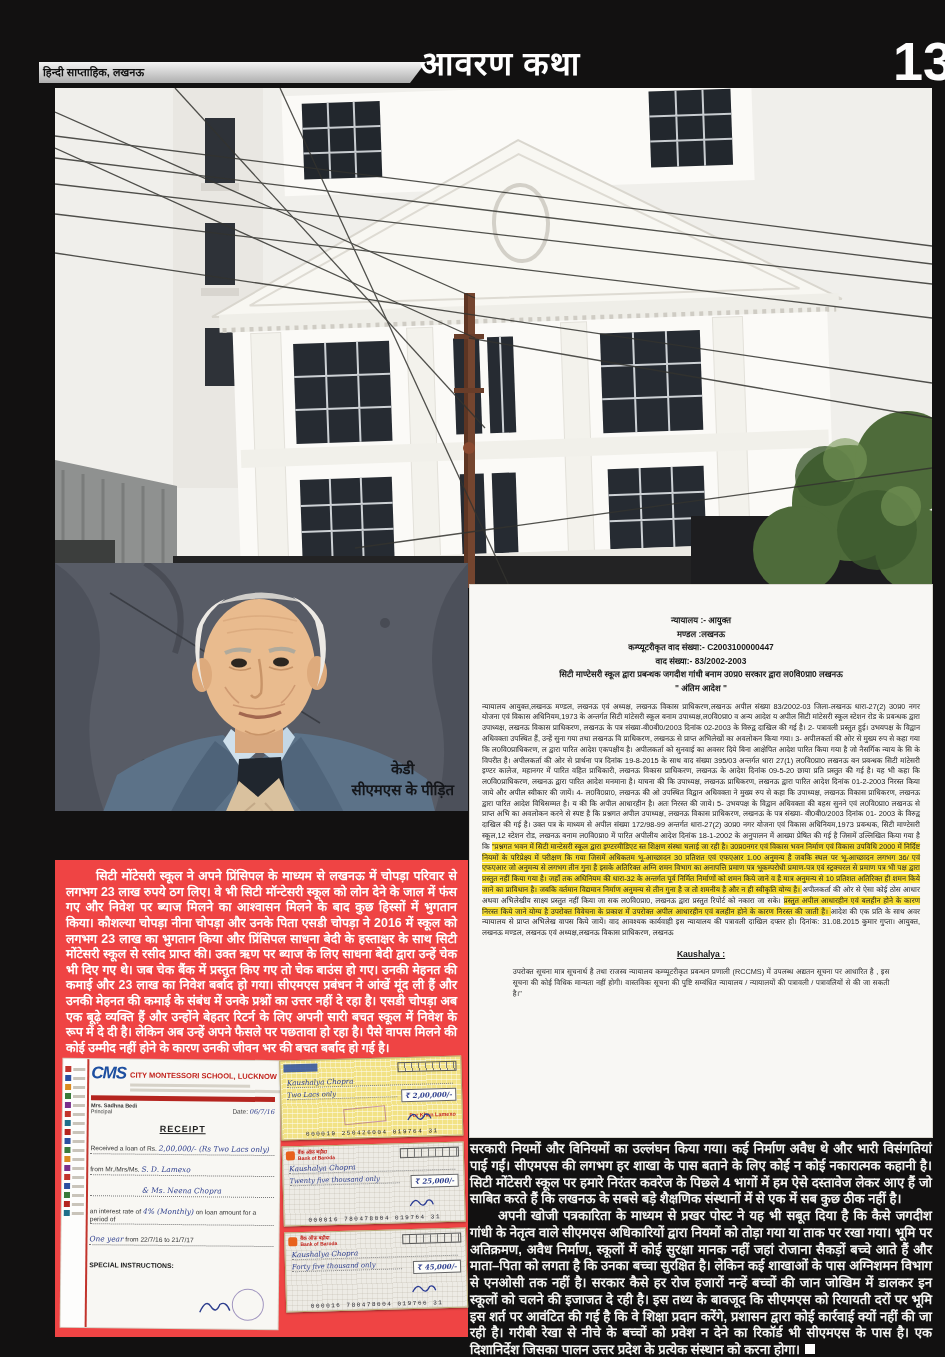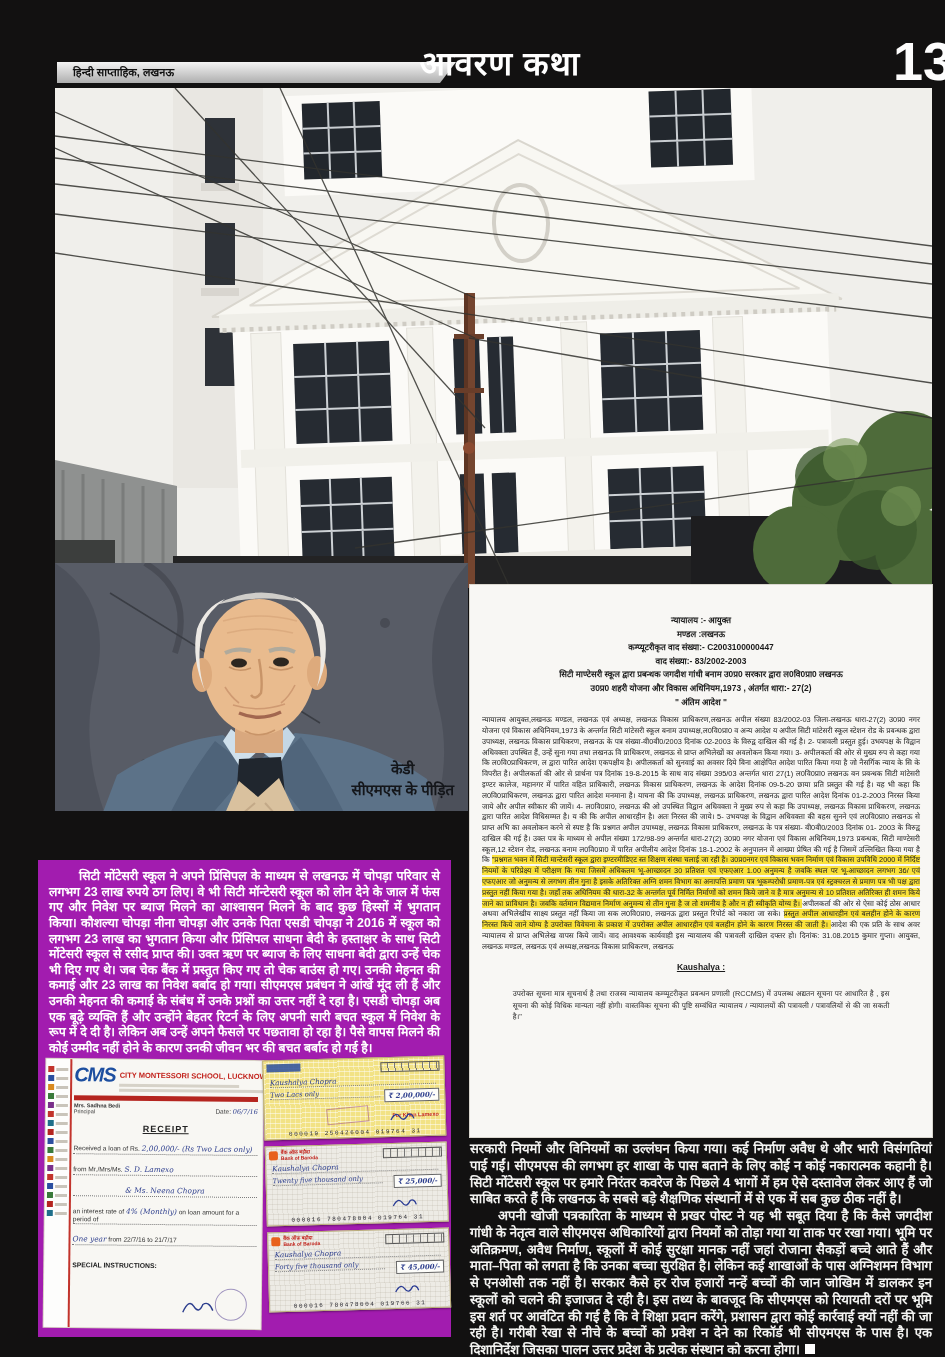--- a/index.html
+++ b/index.html
@@ -1,45 +1,45 @@
 <!DOCTYPE html>
 <html><head>
 <meta charset="utf-8">
 <style>
   html,body{margin:0;padding:0;background:#000;}
   .page{position:relative;width:945px;height:1357px;background:#121111;overflow:hidden;
         font-family:"Liberation Sans","DejaVu Sans",sans-serif;}
   
   .hdr-bar{position:absolute;top:62px;height:21px;background:linear-gradient(#f4f4f4,#aeaeae);
            font-size:11px;font-weight:bold;color:#111;line-height:21px;white-space:nowrap;}
-  .hdr-left{left:57px;width:383px;clip-path:polygon(0 0,100% 0,calc(100% - 16px) 100%,0 100%);padding-left:16px;}
+  .hdr-left{left:39px;width:383px;clip-path:polygon(0 0,100% 0,calc(100% - 16px) 100%,0 100%);padding-left:4px;}
   .hdr-right{left:623px;width:274px;clip-path:polygon(16px 0,100% 0,100% 100%,0 100%);text-align:right;padding-right:10px;}
   .hdr-title{position:absolute;left:360px;top:40px;width:280px;text-align:center;color:#fff;
              font-size:33px;font-weight:bold;letter-spacing:1px;}
   .hdr-page{position:absolute;left:893px;top:34px;color:#fdfdfd;font-size:54px;font-weight:bold;line-height:1;}
   
   .photo{position:absolute;left:55px;top:88px;width:877px;height:500px;background:#efeeea;overflow:hidden;}
   .portrait{position:absolute;left:55px;top:563px;width:413px;height:248px;background:#575b64;overflow:hidden;}
   .portrait-caption{position:absolute;right:14px;bottom:10px;text-align:center;color:#14161a;
                     font-size:15px;font-weight:bold;line-height:1.45;}
   
-  .redblock{position:absolute;left:38px;top:860px;width:413px;height:477px;background:#a21caf;}
+  .redblock{position:absolute;left:55px;top:860px;width:413px;height:477px;background:#ef4444;}
   .red-text{color:#fff;font-weight:bold;font-size:12.4px;line-height:1.26;text-align:justify;
             text-indent:30px;margin:9px 11px 0 11px;}
   
   .receipt{position:absolute;left:7px;top:200px;width:217px;height:268px;background:#f8f7f3;
            transform:rotate(.6deg);box-shadow:0 0 0 1px #d8d2c6;overflow:hidden;}
   .r-strip{position:absolute;left:0;top:0;width:24px;height:100%;border-right:2px solid #c2342c;
            background:#fdfdfc;padding-top:4px;}
   .r-logo-item{display:flex;align-items:center;gap:2px;margin:3px 2px;}
   .r-logo-item i{display:block;width:6px;height:6px;}
   .r-logo-item b{display:block;height:3px;flex:1;background:#c9c4ba;}
   .r-main{position:absolute;left:28px;top:4px;right:5px;}
   .cms-row{display:flex;align-items:flex-start;gap:4px;}
-  .cms-logo{color:#1d4fa0;font-size:20px;font-weight:bold;font-style:italic;letter-spacing:-1px;}
+  .cms-logo{color:#1d4fa0;font-size:17px;font-weight:bold;font-style:italic;letter-spacing:-1px;}
   .school-name{color:#c2231c;font-size:7.5px;font-weight:bold;}
   .school-sub{height:3px;background:#d6d2c8;margin:2px 0;}
   .red-band{height:5px;background:#b5251f;margin:2px 0;}
   .principal{font-size:5.5px;font-weight:bold;color:#333;}
   .r-date{font-size:6.5px;color:#444;margin-top:3px;}
   .ink{font-family:"DejaVu Serif",serif;font-style:italic;color:#2e3f8e;}
   .r-heading{text-align:center;font-size:9px;font-weight:bold;text-decoration:underline;
              color:#222;margin:9px 0 6px 0;letter-spacing:1px;}
   .r-line{font-size:6.6px;color:#333;border-bottom:1px dotted #777;margin-top:10px;padding-bottom:1px;}
   .r-line .ink{font-size:7.4px;}
@@ -72,21 +72,21 @@
   .cq-stamp{position:absolute;left:62px;bottom:14px;width:40px;height:14px;border:1px solid rgba(150,60,140,.5);
             transform:rotate(-4deg);}
   
   .doc{position:absolute;left:470px;top:585px;width:462px;height:552px;background:#f8f7f4;
        box-shadow:0 0 0 1px #dad7cf;color:#1b1b1b;}
   .doc-inner{padding:29px 12px 0 12px;}
   .doc-h{text-align:center;font-weight:bold;font-size:8.4px;line-height:1.62;}
   .doc-body{margin-top:6px;font-size:7.35px;line-height:1.47;text-align:justify;}
   .doc-body .hl{background:#fbe23a;}
   .doc-disc-title{text-align:center;font-weight:bold;font-size:8.6px;text-decoration:underline;margin-top:10px;}
-  .doc-disc{width:86%;margin:16px auto 0 auto;font-size:7.3px;line-height:1.55;text-align:justify;color:#2a2a2a;}
+  .doc-disc{width:86%;margin:7px auto 0 auto;font-size:7.3px;line-height:1.55;text-align:justify;color:#2a2a2a;}
   
   .bottomart{position:absolute;left:470px;top:1141px;width:462px;}
   .bottomart p{color:#f3f3f1;font-weight:bold;font-size:13.1px;line-height:1.28;text-align:justify;margin:0;}
   .bottomart p.indent{text-indent:28px;}
   .endmark{display:inline-block;width:10px;height:10px;background:#fff;margin-left:5px;vertical-align:baseline;}
 </style>
 </head>
 <body>
 
 <div class="page">
@@ -411,21 +411,20 @@
     </div>
   </div>
 
   <div class="doc">
     <div class="doc-inner">
       <div class="doc-h">न्यायालय :- आयुक्त</div>
       <div class="doc-h">मण्डल :लखनऊ</div>
       <div class="doc-h">कम्प्यूटरीकृत वाद संख्या:- C2003100000447</div>
       <div class="doc-h">वाद संख्या:- 83/2002-2003</div>
       <div class="doc-h">सिटी माण्टेसरी स्कूल द्वारा प्रबन्धक जगदीश गांधी बनाम उ0प्र0 सरकार द्वारा ल0वि0प्रा0 लखनऊ</div>
-      <div class="doc-h">उ0प्र0 शहरी योजना और विकास अधिनियम,1973 , अंतर्गत धारा:- 27(2)</div>
       <div class="doc-h">" अंतिम आदेश "</div>
       <div class="doc-body"><span>न्यायालय आयुक्त,लखनऊ मण्डल, लखनऊ एवं अध्यक्ष, लखनऊ विकास प्राधिकरण,लखनऊ अपील संख्या 83/2002-03 जिला-लखनऊ धारा-27(2) उ0प्र0 नगर योजना एवं विकास अधिनियम,1973 के अन्तर्गत सिटी मांटेसरी स्कूल बनाम उपाध्यक्ष,ल0वि0प्रा0 व अन्य आदेश य अपील सिटी मांटेसरी स्कूल स्टेशन रोड के प्रबन्धक द्वारा उपाध्यक्ष, लखनऊ विकास प्राधिकरण, लखनऊ के पत्र संख्या-बी0बी0/2003 दिनांक 02-2003 के विरुद्व दाखिल की गई है। 2- पत्रावली प्रस्तुत हुई। उभयपक्ष के विद्वान अधिवक्ता उपस्थित हैं, उन्हें सुना गया तथा लखनऊ वि प्राधिकरण, लखनऊ से प्राप्त अभिलेखों का अवलोकन किया गया। 3- अपीलकर्ता की ओर से मुख्य रुप से कहा गया कि ल0वि0प्राधिकरण, ल द्वारा पारित आदेश एकपक्षीय है। अपीलकर्ता को सुनवाई का अवसर दिये बिना आक्षेपित आदेश पारित किया गया है जो नैसर्गिक न्याय के सि के विपरीत है। अपीलकर्ता की ओर से प्रार्थना पत्र दिनांक 19-8-2015 के साथ वाद संख्या 395/03 अन्तर्गत धारा 27(1) ल0वि0प्रा0 लखनऊ बन प्रबन्धक सिटी मांटेसरी इण्टर कालेज, महानगर में पारित वहित प्राधिकारी, लखनऊ विकास प्राधिकरण, लखनऊ के आदेश दिनांक 09-5-20 छाया प्रति प्रस्तुत की गई है। यह भी कहा कि ल0वि0प्राधिकरण, लखनऊ द्वारा पारित आदेश मनमाना है। याचना की कि उपाध्यक्ष, लखनऊ प्राधिकरण, लखनऊ द्वारा पारित आदेश दिनांक 01-2-2003 निरस्त किया जाये और अपील स्वीकार की जायें। 4- ल0वि0प्रा0, लखनऊ की ओ उपस्थित विद्वान अधिवक्ता ने मुख्य रुप से कहा कि उपाध्यक्ष, लखनऊ विकास प्राधिकरण, लखनऊ द्वारा पारित आदेश विधिसम्मत है। य की कि अपील आधारहीन है। अतः निरस्त की जाये। 5- उभयपक्ष के विद्वान अधिवक्ता की बहस सुनने एवं ल0वि0प्रा0 लखनऊ से प्राप्त अभि का अवलोकन करने से स्पष्ट है कि प्रश्नगत अपील उपाध्यक्ष, लखनऊ विकास प्राधिकरण, लखनऊ के पत्र संख्या- बी0बी0/2003 दिनांक 01- 2003 के विरुद्व दाखिल की गई है। उक्त पत्र के माध्यम से अपील संख्या 172/98-99 अन्तर्गत धारा-27(2) उ0प्र0 नगर योजना एवं विकास अधिनियम,1973 प्रबन्धक, सिटी माण्टेसरी स्कूल,12 स्टेशन रोड, लखनऊ बनाम ल0वि0प्रा0 में पारित अपीलीय आदेश दिनांक 18-1-2002 के अनुपालन में आख्या प्रेषित की गई है जिसमें उल्लिखित किया गया है कि </span><span class="hl">"प्रश्नगत भवन में सिटी मान्टेसरी स्कूल द्वारा इण्टरमीडिएट स्त शिक्षण संस्था चलाई जा रही है। उ0प्र0नगर एवं विकास भवन निर्माण एवं विकास उपविधि 2000 में निर्दिष्ट नियमों के परिप्रेक्ष्य में परीक्षण कि गया जिसमें अधिकतम भू-आच्छादन 30 प्रतिशत एवं एफएआर 1.00 अनुमन्य है जबकि स्थल पर भू-आच्छादन लगभग 36/ एवं एफएआर जो अनुमन्य से लगभग तीन गुना है इसके अतिरिक्त अग्नि शमन विभाग का अनापत्ति प्रमाण पत्र भूकम्परोधी प्रमाण-पत्र एवं स्ट्रक्चरल से प्रमाण पत्र भी पक्ष द्वारा प्रस्तुत नहीं किया गया है। जहाँ तक अधिनियम की धारा-32 के अन्तर्गत पूर्व निर्मित निर्माणों को शमन किये जाने व है मात्र अनुमन्य से 10 प्रतिशत अतिरिक्त ही शमन किये जाने का प्राविधान है। जबकि वर्तमान विद्यमान निर्माण अनुमन्य से तीन गुना है ज तो शमनीय है और न ही स्वीकृति योग्य है। </span><span>अपीलकर्ता की ओर से ऐसा कोई ठोस आधार अथवा अभिलेखीय साक्ष्य प्रस्तुत नहीं किया जा सक ल0वि0प्रा0, लखनऊ द्वारा प्रस्तुत रिपोर्ट को नकारा जा सके। </span><span class="hl">प्रस्तुत अपील आधारहीन एवं बलहीन होने के कारण निरस्त किये जाने योग्य है उपरोक्त विवेचना के प्रकाश में उपरोक्त अपील आधारहीन एवं बलहीन होने के कारण निरस्त की जाती है। </span><span>आदेश की एक प्रति के साथ अवर न्यायालय से प्राप्त अभिलेख वापस किये जायें। वाद आवश्यक कार्यवाही इस न्यायालय की पत्रावली दाखिल दफ्तर हो। दिनांक: 31.08.2015 कुमार गुप्ता। आयुक्त, लखनऊ मण्डल, लखनऊ एवं अध्यक्ष,लखनऊ विकास प्राधिकरण, लखनऊ </span></div>
       <div class="doc-disc-title">Kaushalya :</div>
       <div class="doc-disc">उपरोक्त सूचना मात्र सूचनार्थ है तथा राजस्व न्यायालय कम्प्यूटरीकृत प्रबन्धन प्रणाली (RCCMS) में उपलब्ध अद्यतन सूचना पर आधारित है , इस सूचना की कोई विधिक मान्यता नहीं होगी। वास्तविकः सूचना की पुष्टि सम्बंधित न्यायालय / न्यायालयों की पत्रावली / पत्रावलियों से की जा सकती है।"</div>
     </div>
   </div>
 
   <div class="bottomart">
       <p>सरकारी नियमों और विनियमों का उल्लंघन किया गया। कई निर्माण अवैध थे और भारी विसंगतियां पाई गईं। सीएमएस की लगभग हर शाखा के पास बताने के लिए कोई न कोई नकारात्मक कहानी है। सिटी मोंटेसरी स्कूल पर हमारे निरंतर कवरेज के पिछले 4 भागों में हम ऐसे दस्तावेज लेकर आए हैं जो साबित करते हैं कि लखनऊ के सबसे बड़े शैक्षणिक संस्थानों में से एक में सब कुछ ठीक नहीं है।</p>
       <p class="indent">अपनी खोजी पत्रकारिता के माध्यम से प्रखर पोस्ट ने यह भी सबूत दिया है कि कैसे जगदीश गांधी के नेतृत्व वाले सीएमएस अधिकारियों द्वारा नियमों को तोड़ा गया या ताक पर रखा गया। भूमि पर अतिक्रमण, अवैध निर्माण, स्कूलों में कोई सुरक्षा मानक नहीं जहां रोजाना सैकड़ों बच्चे आते हैं और माता–पिता को लगता है कि उनका बच्चा सुरक्षित है। लेकिन कई शाखाओं के पास अग्निशमन विभाग से एनओसी तक नहीं है। सरकार कैसे हर रोज हजारों नन्हें बच्चों की जान जोखिम में डालकर इन स्कूलों को चलने की इजाजत दे रही है। इस तथ्य के बावजूद कि सीएमएस को रियायती दरों पर भूमि इस शर्त पर आवंटित की गई है कि वे शिक्षा प्रदान करेंगे, प्रशासन द्वारा कोई कार्रवाई क्यों नहीं की जा रही है। गरीबी रेखा से नीचे के बच्चों को प्रवेश न देने का रिकॉर्ड भी सीएमएस के पास है। एक दिशानिर्देश जिसका पालन उत्तर प्रदेश के प्रत्येक संस्थान को करना होगा।<span class="endmark"></span></p>

